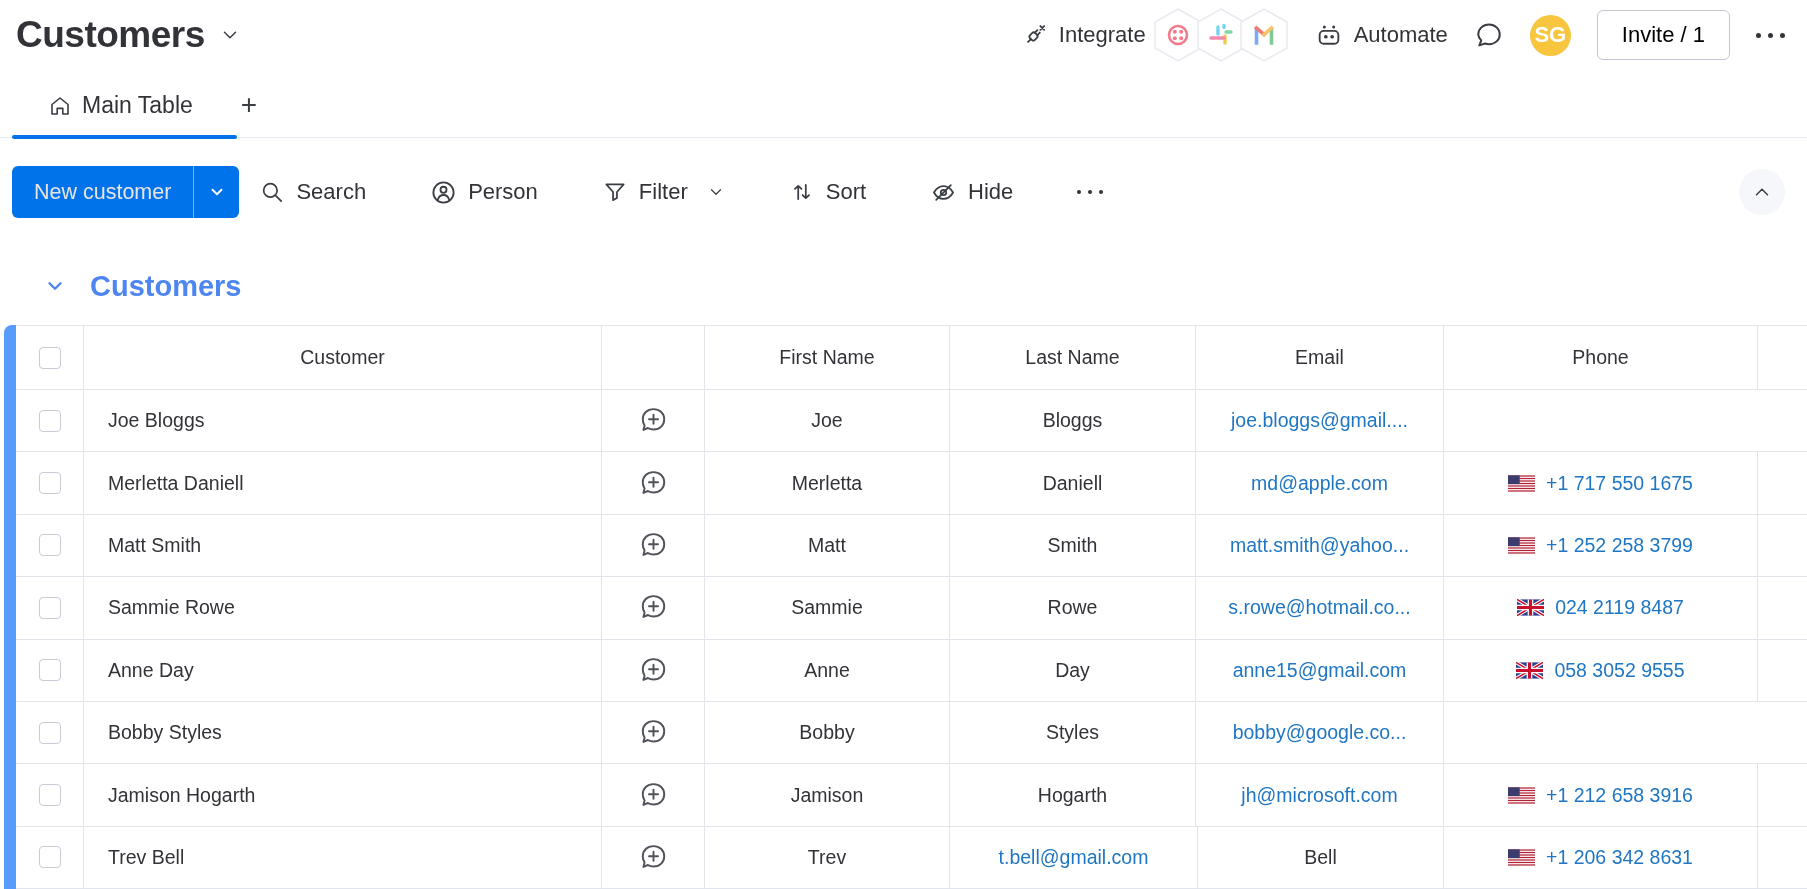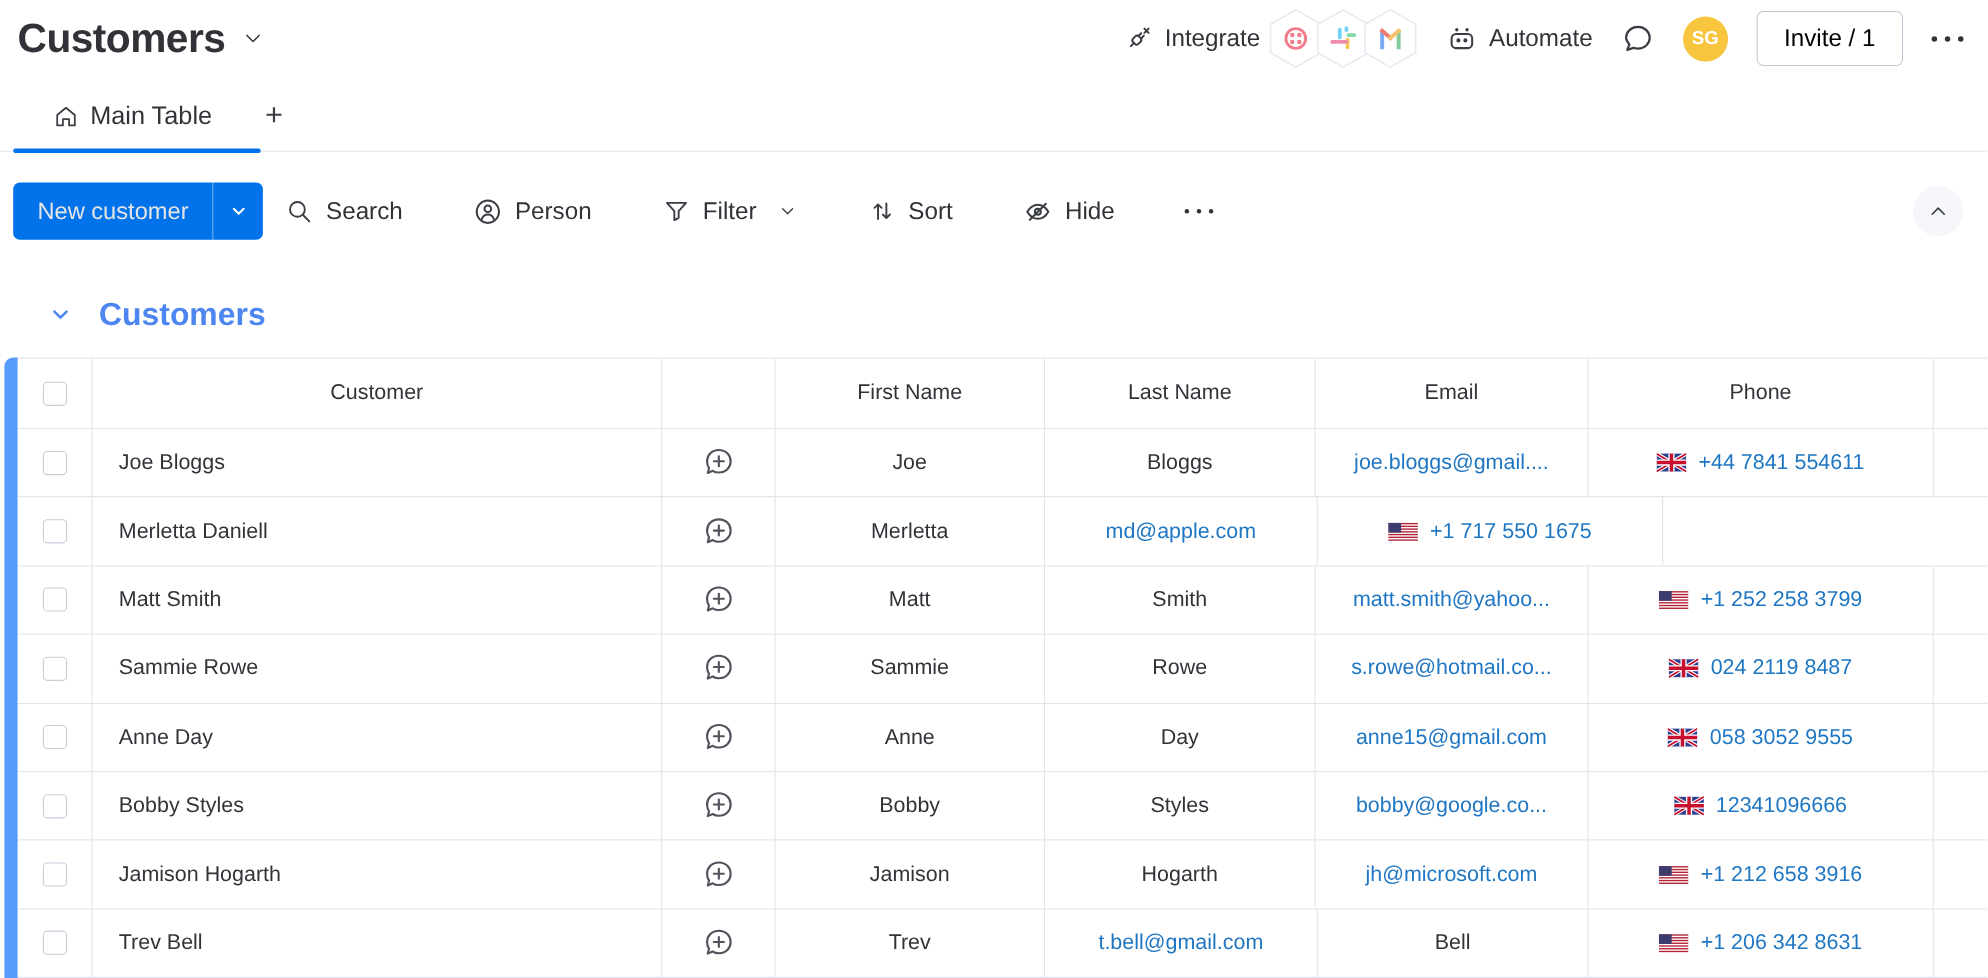--- a/index.html
+++ b/index.html
@@ -16,21 +16,21 @@
   .top{height:70px;display:flex;align-items:center;justify-content:space-between;padding:0 22px 0 16px}
   .board-title-wrap{display:flex;align-items:center;gap:14px}
   .board-title{font-size:37px;font-weight:700;letter-spacing:-.5px}
   .top-right{display:flex;align-items:center;gap:26px}
   .hbtn{display:flex;align-items:center;gap:11px;font-size:22px;color:var(--text);cursor:pointer}
   .badges{display:flex;margin-left:-12px}
   .hex{width:50px;height:54px;margin-left:-7px;position:relative}
   .dots{display:flex;gap:7px;align-items:center}
   .dots i{width:5px;height:5px;border-radius:50%;background:#323338;display:block}
   .avatar{width:41px;height:41px;border-radius:50%;background:var(--avatar);color:#fff;
-    font-size:17px;font-weight:700;display:flex;align-items:center;justify-content:center}
+    font-size:22px;font-weight:700;display:flex;align-items:center;justify-content:center}
   .invite{border:1px solid #c3c6d4;border-radius:6px;height:50px;padding:0 24px;
     display:flex;align-items:center;font-size:22px;background:#fff;cursor:pointer}
 
   
   .tabbar{height:68px;border-bottom:1px solid #e6e9ef;display:flex;align-items:flex-end;position:relative}
   .tab{display:flex;align-items:center;gap:10px;font-size:23px;padding:0 4px 18px 48px}
   .tab-underline{position:absolute;left:12px;bottom:-2px;width:225px;height:4px;background:var(--primary);border-radius:2px}
   .add-tab{font-size:28px;color:#3a3d44;padding:0 0 16px 44px;cursor:pointer}
 
   
@@ -300,52 +300,40 @@
           <path d="M12 3.2c4.9 0 8.3 3.4 8.3 7.9s-3.4 7.9-8.3 7.9c-1.6 0-3.1-.4-4.3-1.2l-3.5 1.5.9-3.4c-.9-1.3-1.4-3-1.4-4.8 0-4.5 3.4-7.9 8.3-7.9z"></path>
           <path d="M12 7.6v7M8.5 11.1h7"></path>
         </svg>
       </span>
     </div>
     <div class="cell c-first">Joe</div>
     <div class="cell c-last">Bloggs</div>
     <div class="cell c-email">
       <a class="link">joe.bloggs@gmail....</a>
     </div>
-    <div class="cell c-phone">
-      <span class="flag" style="display: inline-block;">
-        <svg width="27" height="19" viewBox="0 0 60 36">
-          <rect width="60" height="36" fill="#2b3f8e"></rect>
-          <path d="M0 0l60 36M60 0L0 36" stroke="#fff" stroke-width="8"></path>
-          <path d="M0 0l60 36M60 0L0 36" stroke="#c8102e" stroke-width="3.6"></path>
-          <path d="M30 0v36M0 18h60" stroke="#fff" stroke-width="12.5"></path>
-          <path d="M30 0v36M0 18h60" stroke="#c8102e" stroke-width="7"></path>
-        </svg>
-      </span>
-
-      <a class="link">+44 7841 554611</a>
-    </div>
     <div class="cell c-extra"></div>
   </div>
 
   <div class="trow">
     <div class="cell c-check">
       <span class="checkbox"></span>
     </div>
     <div class="cell c-name">
       <span class="name-text">Merletta Daniell</span>
     </div>
     <div class="cell c-icon">
       <span>
         <svg width="31" height="31" viewBox="0 0 24 24" fill="none" stroke="#50535b" stroke-width="1.5" stroke-linecap="round" stroke-linejoin="round">
           <path d="M12 3.2c4.9 0 8.3 3.4 8.3 7.9s-3.4 7.9-8.3 7.9c-1.6 0-3.1-.4-4.3-1.2l-3.5 1.5.9-3.4c-.9-1.3-1.4-3-1.4-4.8 0-4.5 3.4-7.9 8.3-7.9z"></path>
           <path d="M12 7.6v7M8.5 11.1h7"></path>
         </svg>
       </span>
     </div>
     <div class="cell c-first">Merletta</div>
+    <div class="cell c-last">Daniell</div>
     <div class="cell c-email">
       <a class="link">md@apple.com</a>
     </div>
     <div class="cell c-phone">
 
       <span class="flag" style="display: inline-block;">
         <svg width="27" height="19" viewBox="0 0 60 36">
           <rect width="60" height="36" fill="#fff"></rect>
           <g fill="#b22234">
             <rect y="0" width="60" height="2.77"></rect>
@@ -491,33 +479,20 @@
           <path d="M12 3.2c4.9 0 8.3 3.4 8.3 7.9s-3.4 7.9-8.3 7.9c-1.6 0-3.1-.4-4.3-1.2l-3.5 1.5.9-3.4c-.9-1.3-1.4-3-1.4-4.8 0-4.5 3.4-7.9 8.3-7.9z"></path>
           <path d="M12 7.6v7M8.5 11.1h7"></path>
         </svg>
       </span>
     </div>
     <div class="cell c-first">Bobby</div>
     <div class="cell c-last">Styles</div>
     <div class="cell c-email">
       <a class="link">bobby@google.co...</a>
     </div>
-    <div class="cell c-phone">
-      <span class="flag" style="display: inline-block;">
-        <svg width="27" height="19" viewBox="0 0 60 36">
-          <rect width="60" height="36" fill="#2b3f8e"></rect>
-          <path d="M0 0l60 36M60 0L0 36" stroke="#fff" stroke-width="8"></path>
-          <path d="M0 0l60 36M60 0L0 36" stroke="#c8102e" stroke-width="3.6"></path>
-          <path d="M30 0v36M0 18h60" stroke="#fff" stroke-width="12.5"></path>
-          <path d="M30 0v36M0 18h60" stroke="#c8102e" stroke-width="7"></path>
-        </svg>
-      </span>
-
-      <a class="link">12341096666</a>
-    </div>
     <div class="cell c-extra"></div>
   </div>
 
   <div class="trow">
     <div class="cell c-check">
       <span class="checkbox"></span>
     </div>
     <div class="cell c-name">
       <span class="name-text">Jamison Hogarth</span>
     </div>

